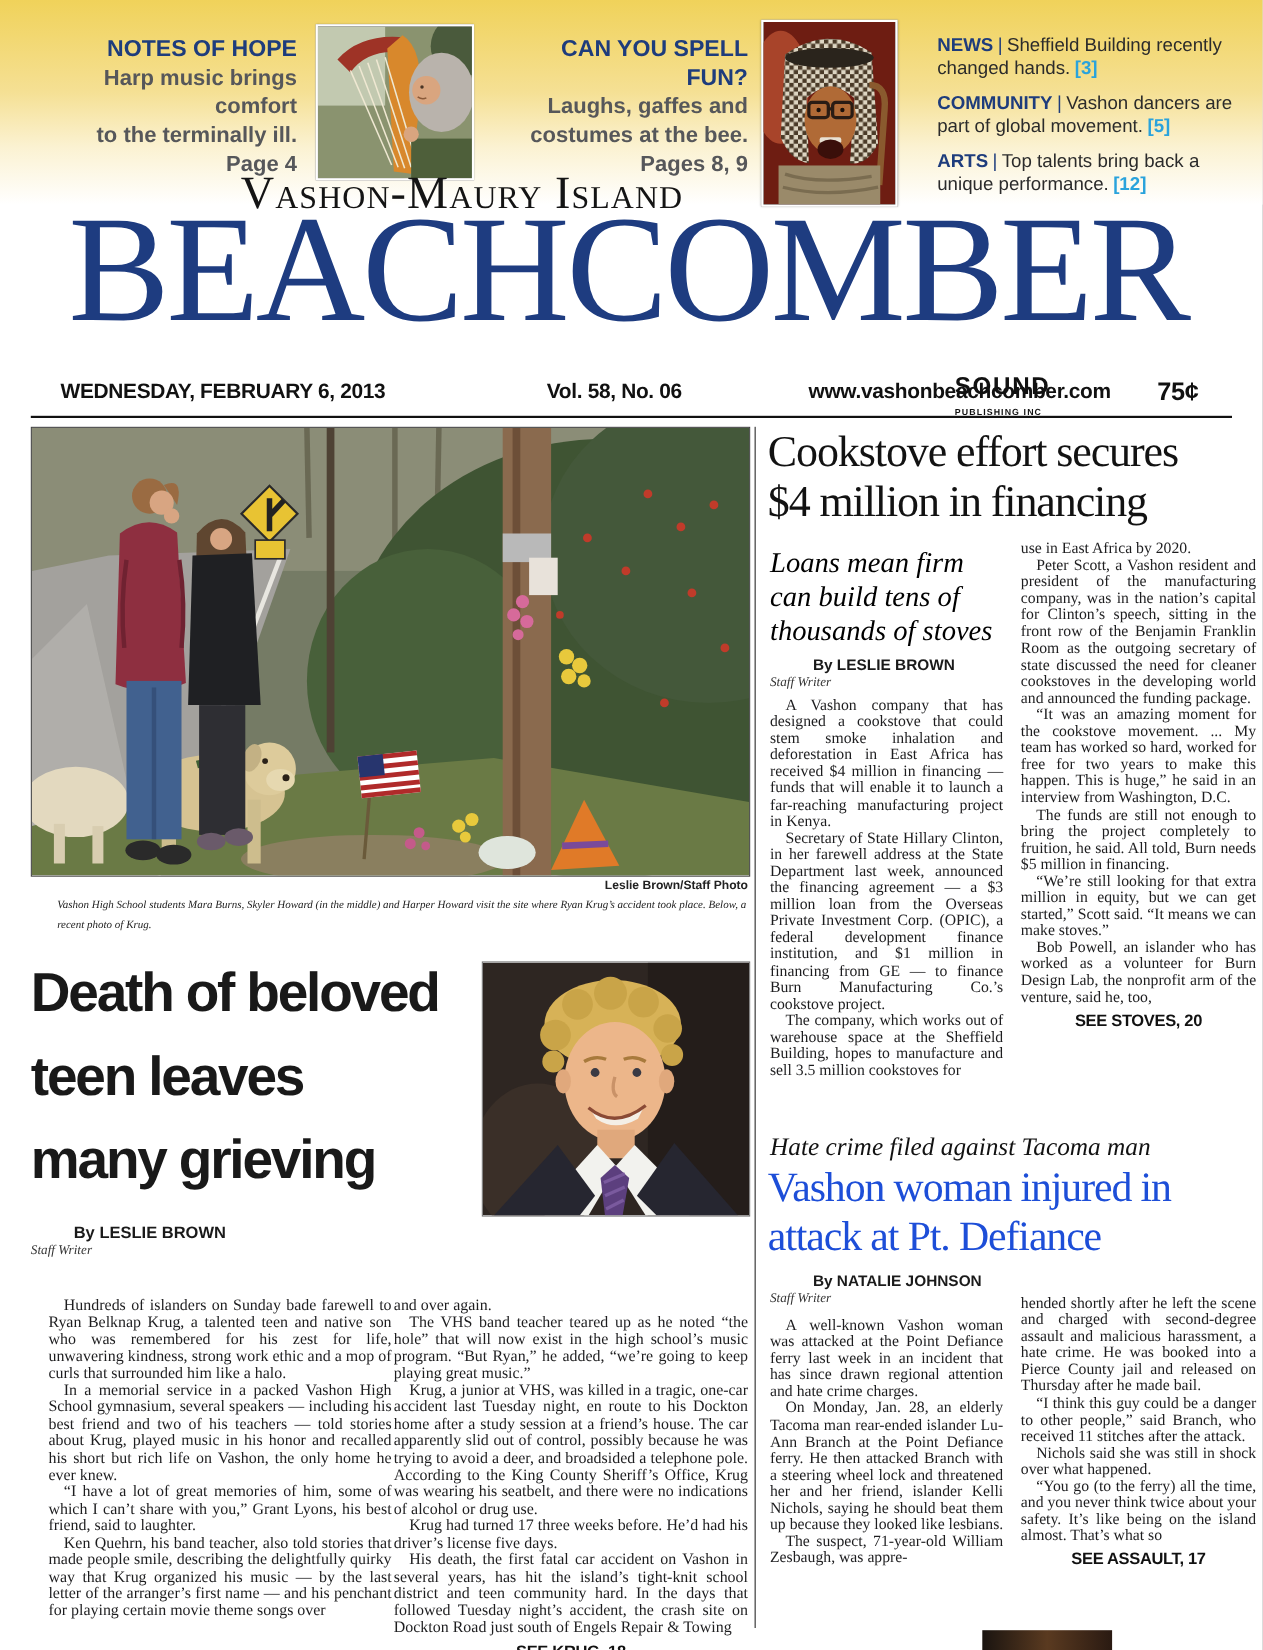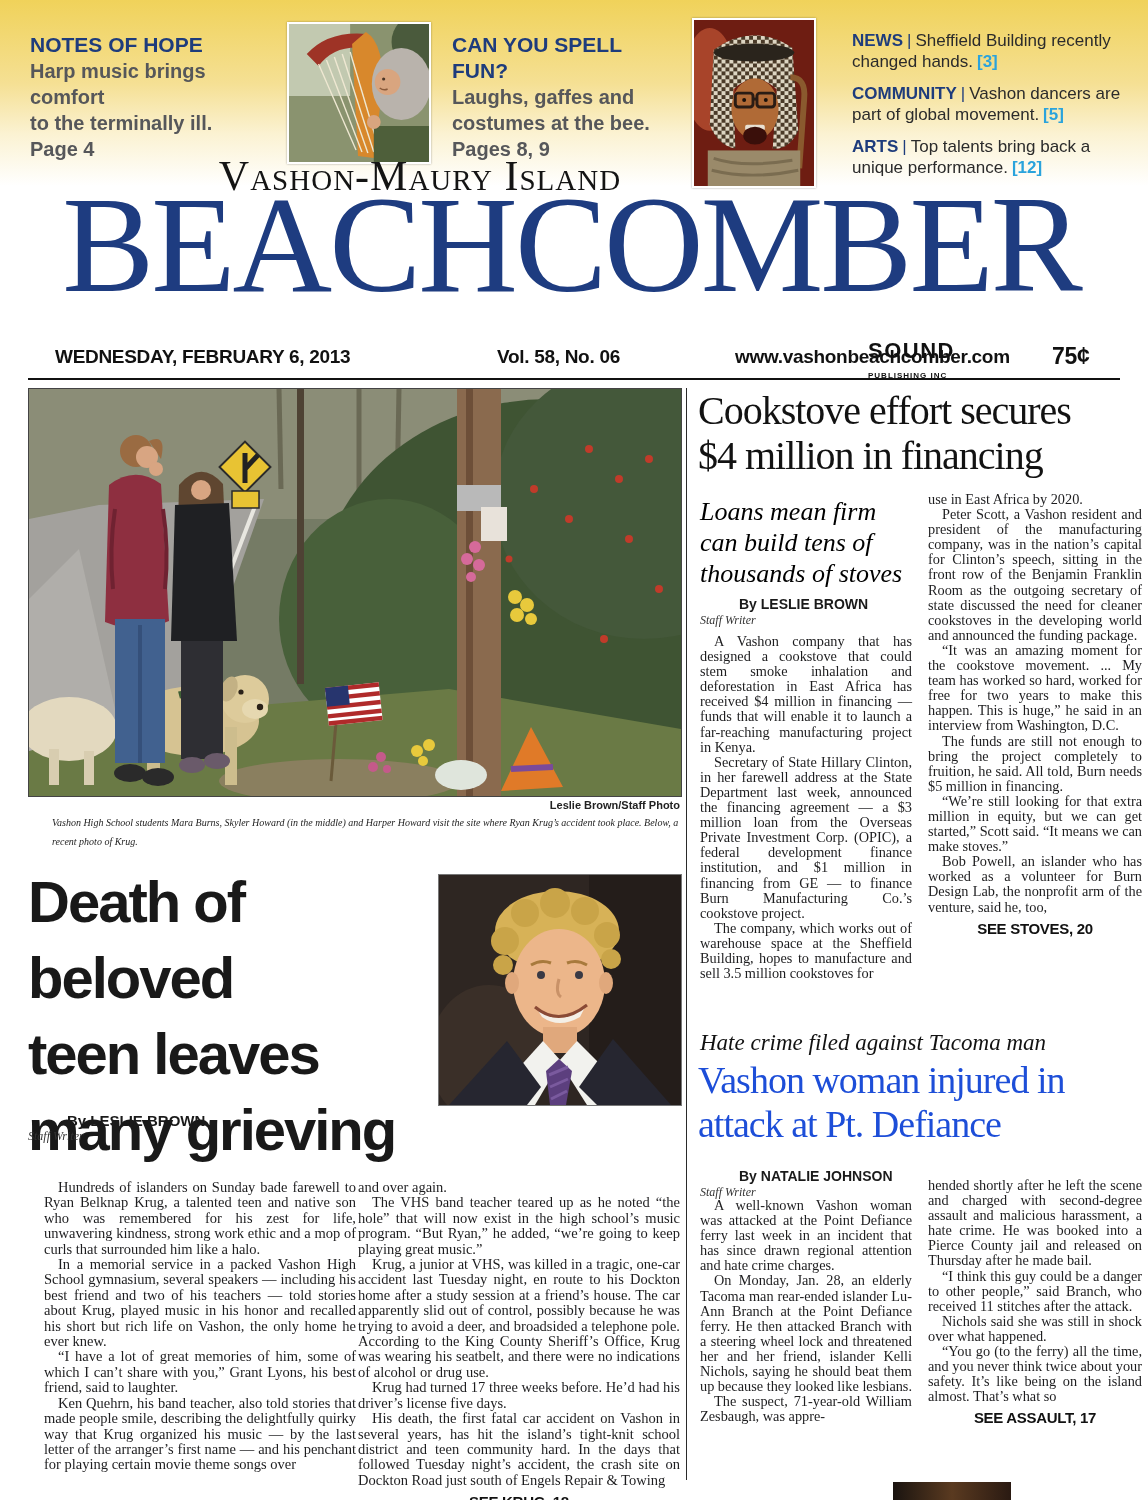--- a/index.html
+++ b/index.html
@@ -2,21 +2,21 @@
 <html><head>
 <meta charset="utf-8">
 <style>
   html,body{margin:0;padding:0;background:#9a9a9a;}
   .page{position:relative;width:1148px;height:1500px;margin:0 auto;background:#ffffff;overflow:hidden;
         font-family:"Liberation Sans",sans-serif;color:#1d1d1f;}
 
   
   .banner{position:absolute;left:0;top:0;width:1148px;height:186px;
           background:linear-gradient(180deg,#f0d25a 0%,#f5e094 45%,#fbf2d2 72%,#ffffff 100%);}
-  .teaser{position:absolute;font-weight:bold;line-height:26px;}
+  .teaser{position:absolute;text-align:right;font-weight:bold;line-height:26px;}
   .teaser-title{color:#1e3c7c;font-size:21px;}
   .teaser-line{color:#56575a;font-size:20px;}
   .photo-frame{position:absolute;border:2px solid #fff;box-shadow:0 0 2px rgba(0,0,0,.35);overflow:hidden;background:#777;}
   .idx-list{position:absolute;left:852px;top:30px;width:282px;}
   .idx-item{font-size:17px;line-height:21px;margin-bottom:11px;}
   .idx-sec{color:#1e3c7c;font-weight:bold;}
   .idx-bar{color:#1e3c7c;padding:0 4px;}
   .idx-txt{color:#2b2b2b;}
   .idx-pg{color:#2aa3dc;font-weight:bold;padding-left:4px;}
 
@@ -41,21 +41,21 @@
   .rule-h{position:absolute;left:28px;right:28px;top:378px;height:2px;background:#111;}
   .rule-v{position:absolute;left:686px;top:388px;height:1092px;width:1px;background:#2a2a2a;}
 
   
   .lead-photo{position:absolute;left:28px;top:388px;width:652px;height:407px;border:1px solid #444;overflow:hidden;}
   .credit{position:absolute;left:28px;top:799px;width:652px;text-align:right;
           font-size:11px;font-weight:bold;color:#222;}
   .caption{position:absolute;left:28px;top:813px;width:652px;
            font-family:Liberation Serif, serif;font-style:italic;font-size:10px;line-height:19px;color:#1c1c1c;margin-left:24px;}
   .krug-headline{position:absolute;left:28px;top:864px;width:420px;
-                 font-weight:bold;font-size:58px;line-height:76px;letter-spacing:-2px;color:#191919;}
+                 font-weight:bold;font-size:50px;line-height:76px;letter-spacing:-2px;color:#191919;}
   .portrait{position:absolute;left:438px;top:874px;width:242px;height:230px;border:1px solid #777;overflow:hidden;}
   .byline{font-weight:bold;font-size:15px;color:#1a1a1a;line-height:17px;padding-left:39px;}
   .byline-title{font-family:"Liberation Serif",serif;font-style:italic;font-size:12px;color:#333;line-height:14px;}
   .krug-byline{position:absolute;left:28px;top:1112px;}
 
   .bodycol{position:absolute;font-family:"Liberation Serif",serif;font-size:14.5px;line-height:15.4px;
            color:#1d1d1f;text-align:justify;}
   .bodycol p{margin:0;text-indent:14px;}
   .bodycol.cont p:first-child{text-indent:0;}
   .krug-col1{left:44px;top:1180px;width:312px;}
@@ -386,21 +386,21 @@
       <p>Bob Powell, an islander who has worked as a volunteer for Burn Design Lab, the nonprofit arm of the venture, said he, too,</p>
       <span class="jump">SEE STOVES, 20</span>
   </div>
 
   <div class="hate-kicker">Hate crime filed against Tacoma man</div>
   <div class="assault-headline">
     <div>Vashon woman injured in</div>
     <div>attack at Pt. Defiance</div>
   </div>
   <div class="assault-byline">
-    <div class="byline" style="font-size:14px;margin-top:12px;">By NATALIE JOHNSON</div>
+    <div class="byline" style="font-size:14px;">By NATALIE JOHNSON</div>
     <div class="byline-title">Staff Writer</div>
   </div>
   <div class="bodycol rcol assault-col1">
       <p>A well-known Vashon woman was attacked at the Point Defiance ferry last week in an incident that has since drawn regional attention and hate crime charges.</p>
       <p>On Monday, Jan. 28, an elderly Tacoma man rear-ended islander Lu-Ann Branch at the Point Defiance ferry. He then attacked Branch with a steering wheel lock and threatened her and her friend, islander Kelli Nichols, saying he should beat them up because they looked like lesbians.</p>
       <p>The suspect, 71-year-old William Zesbaugh, was appre-</p>
     </div>
   <div class="bodycol rcol cont assault-col2">
     <p>hended shortly after he left the scene and charged with second-degree assault and malicious harassment, a hate crime. He was booked into a Pierce County jail and released on Thursday after he made bail.</p>
       <p>“I think this guy could be a danger to other people,” said Branch, who received 11 stitches after the attack.</p>

